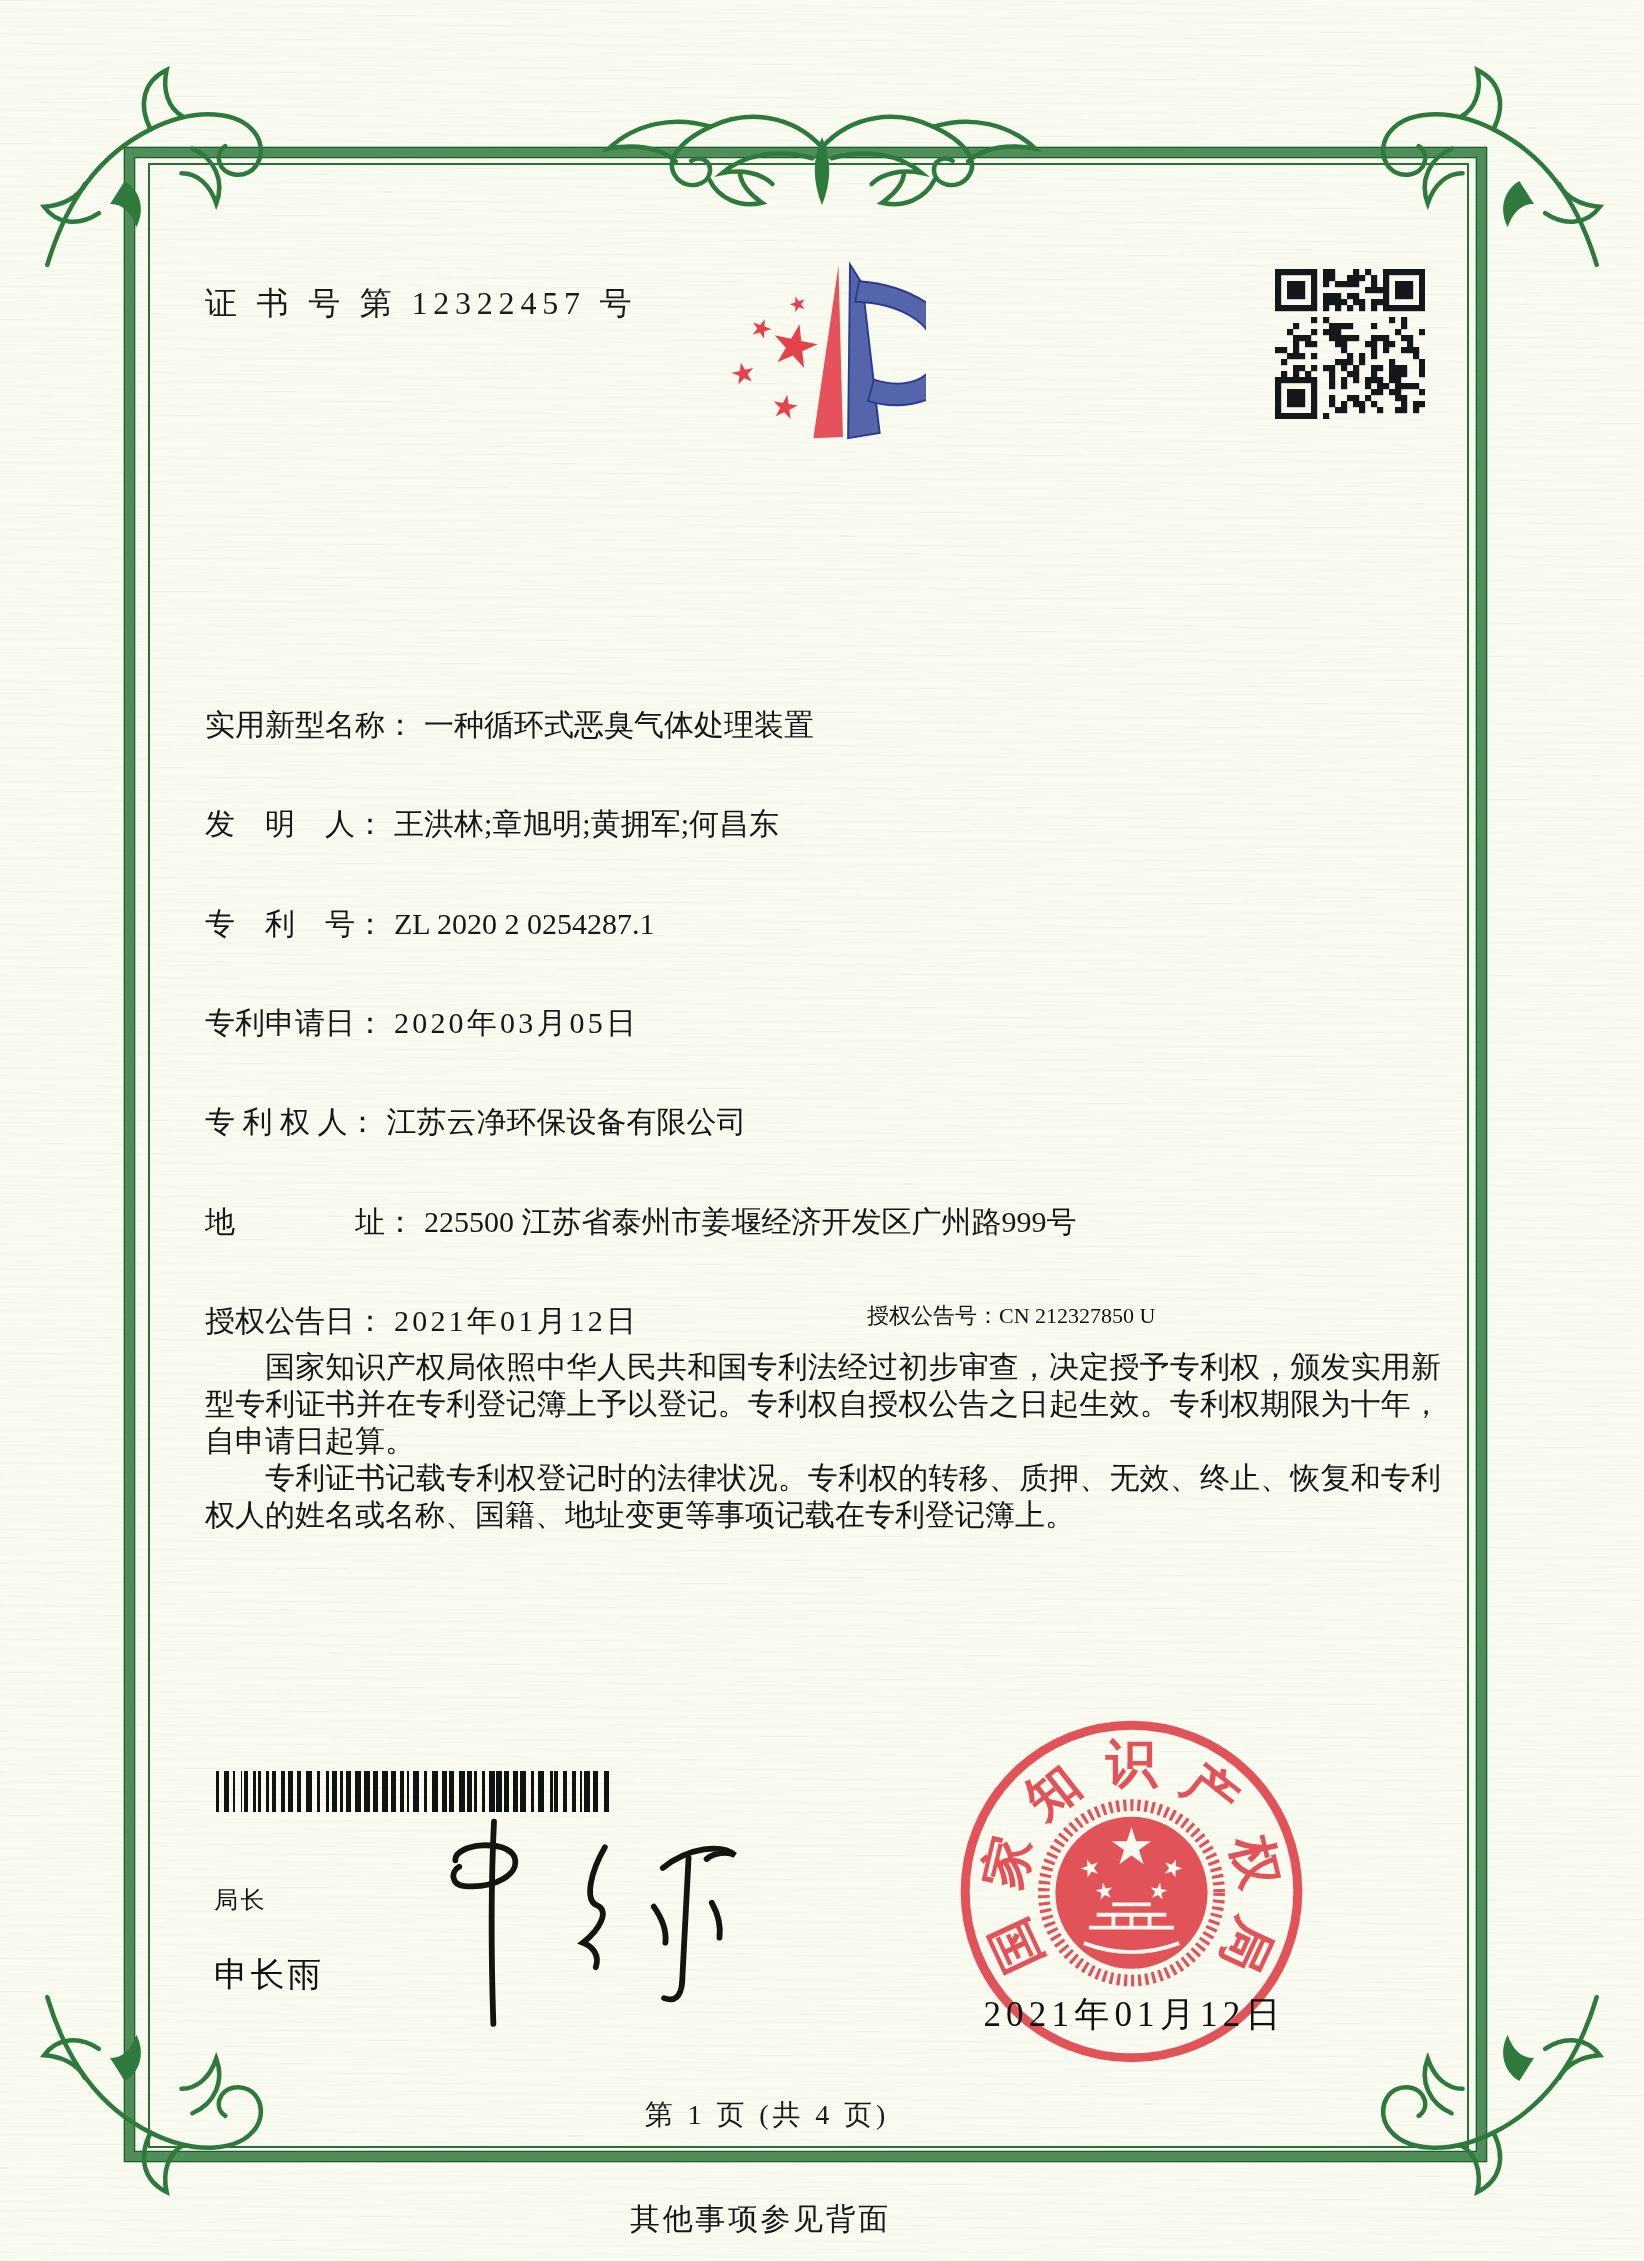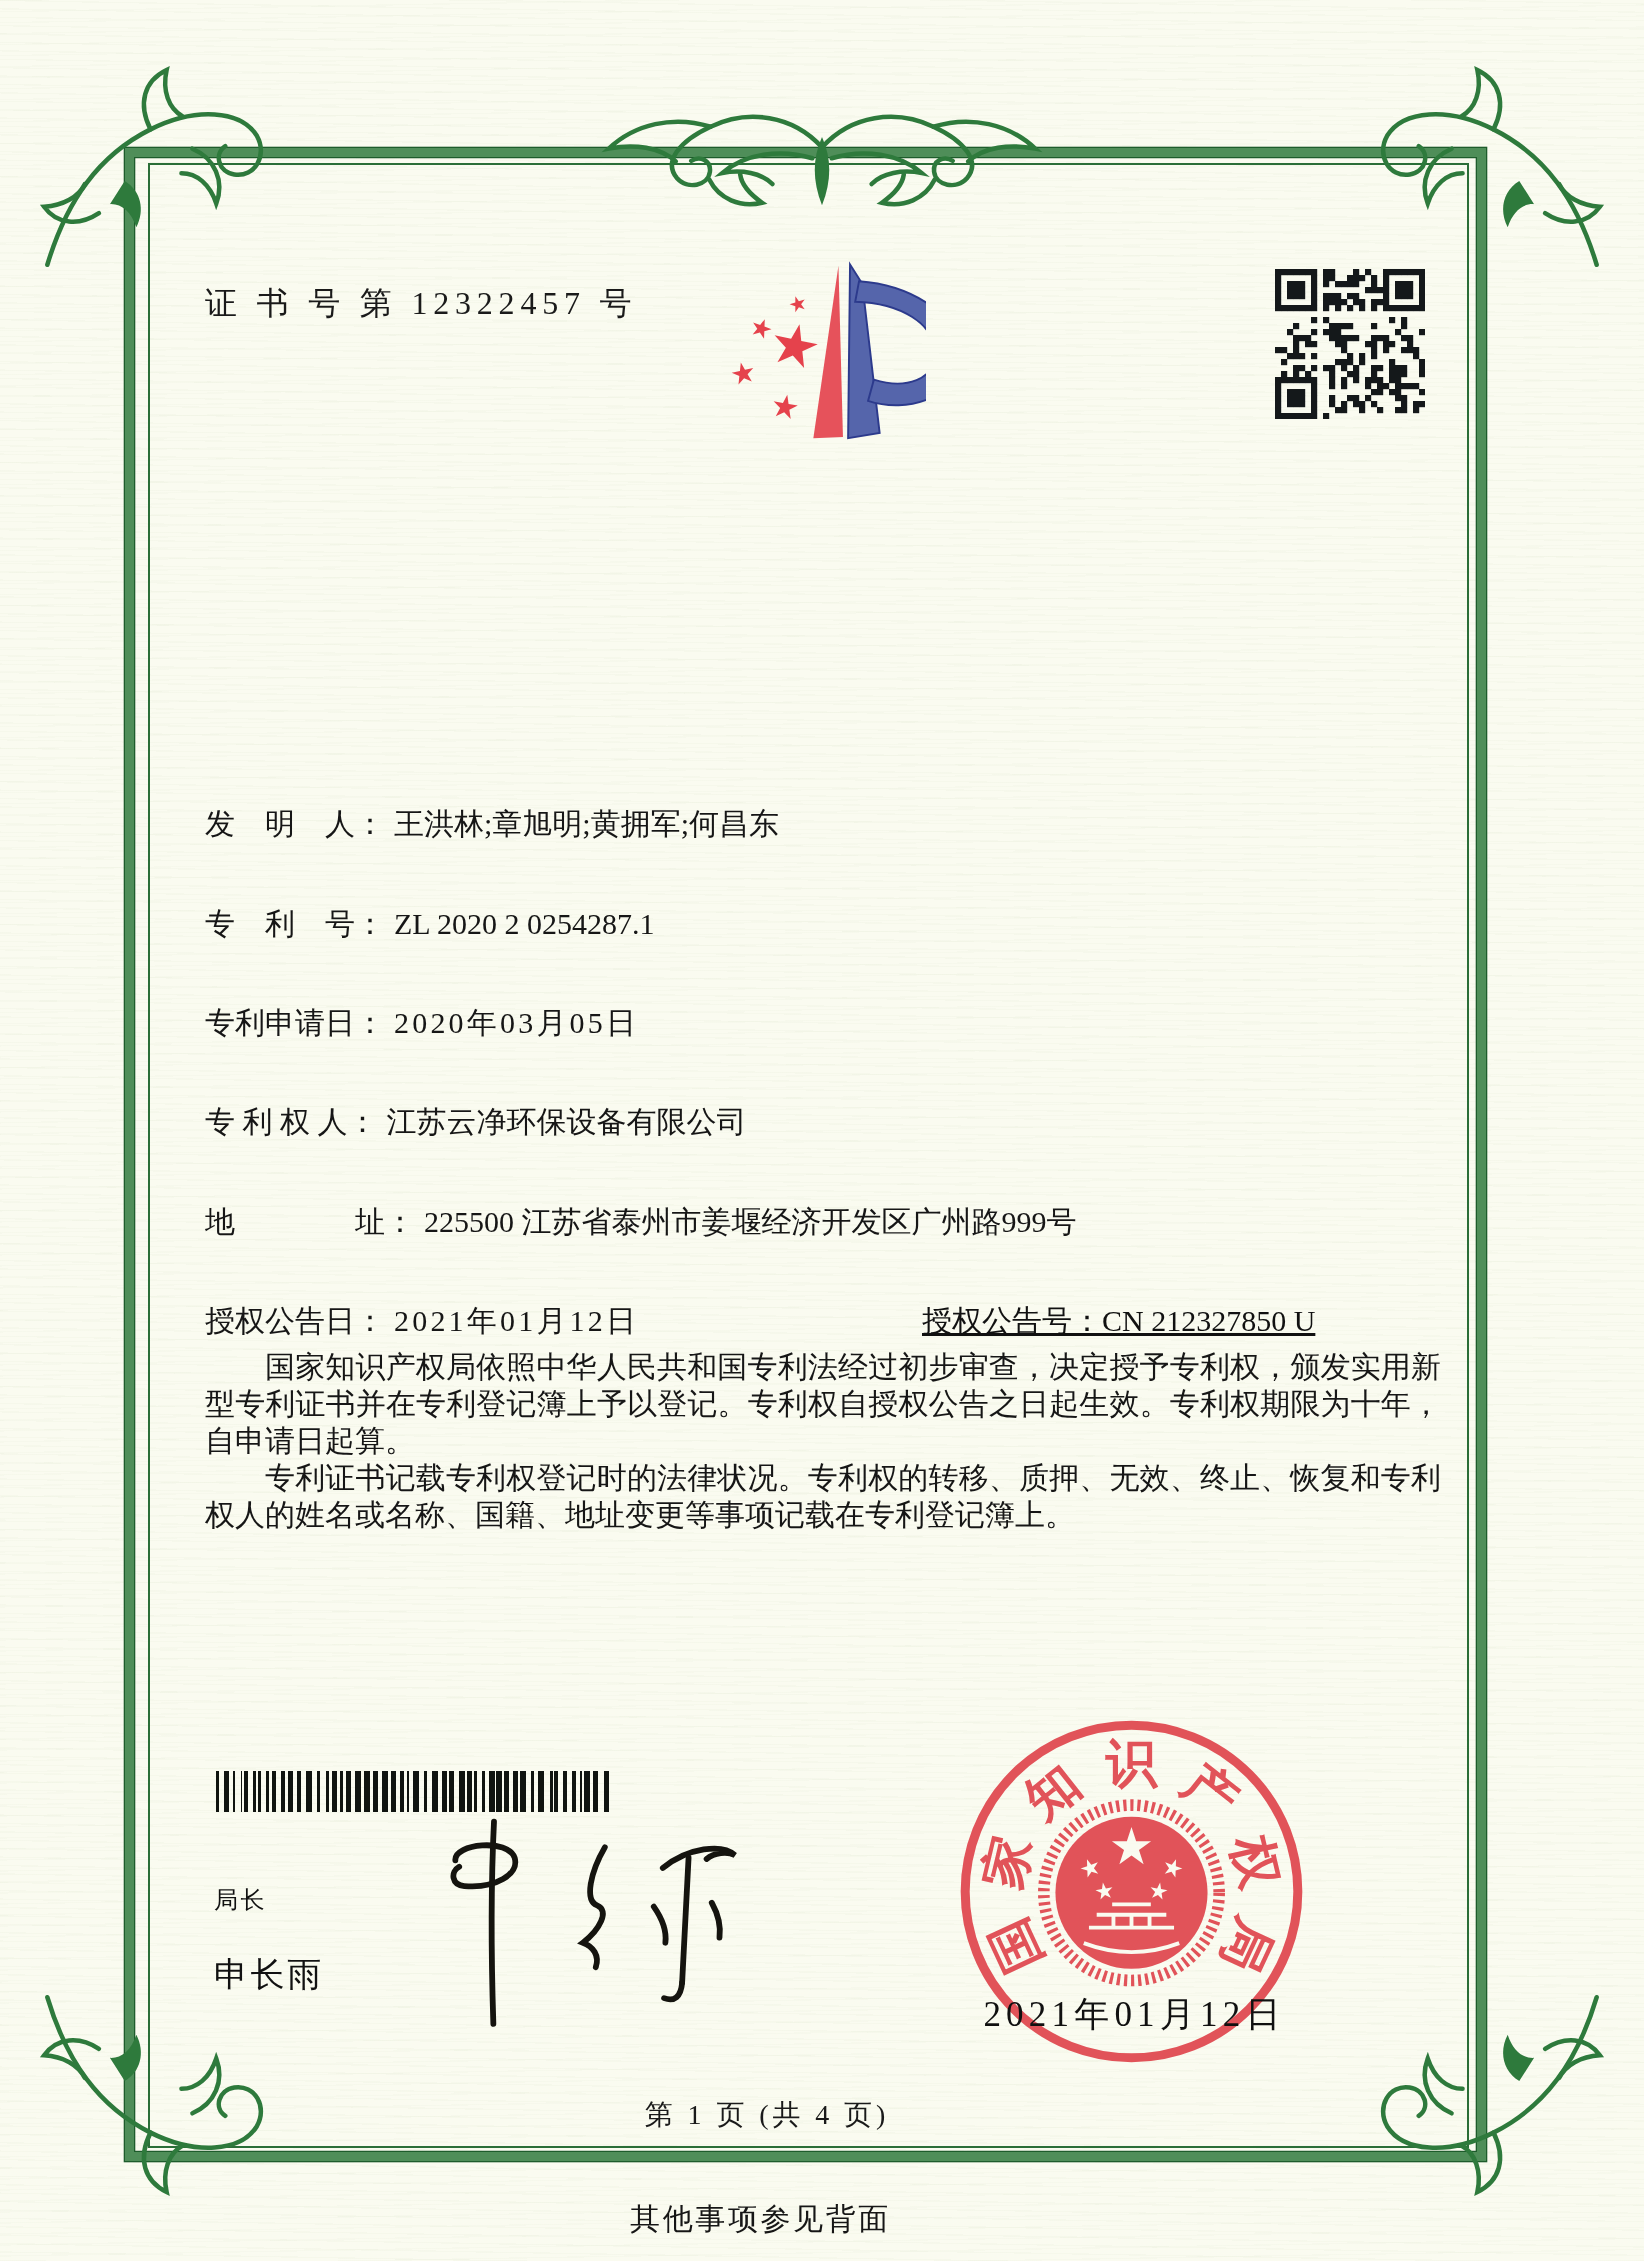--- a/index.html
+++ b/index.html
@@ -43,21 +43,21 @@
     letter-spacing:11.6px;padding-left:11.6px;box-sizing:border-box;color:#0d0d0d;
   }
   
   .field{
     position:absolute;left:205px;font-size:30px;color:#161616;
     white-space:nowrap;
   }
   .field .lbl{font-weight:normal;}
   .field .val{margin-left:9px;}
   .val.spaced{letter-spacing:3.2px;}
-  .grant-no{position:absolute;left:922px;font-size:30px;white-space:nowrap;text-decoration:underline;}
+  .grant-no{position:absolute;left:867px;font-size:22px;white-space:nowrap;}
   
   .body-text{
     position:absolute;left:205px;top:1348px;width:1236px;
     font-size:30px;line-height:37px;text-align:justify;color:#161616;
   }
   .body-text p{margin:0;text-indent:2em;}
   
   .barcode{position:absolute;left:216px;top:1771px;width:400px;height:41px;}
   .barcode div{position:absolute;top:0;height:100%;background:#101410;}
   .sig-title{position:absolute;left:214px;top:1884px;font-size:24px;letter-spacing:2.6px;}
@@ -434,20 +434,23 @@
           <rect x="27.84" y="222.72" width="9.58" height="9.58"></rect>
           <rect x="37.12" y="222.72" width="9.58" height="9.58"></rect>
           <rect x="46.40" y="222.72" width="9.58" height="9.58"></rect>
           <rect x="55.68" y="222.72" width="9.58" height="9.58"></rect>
           <rect x="74.24" y="222.72" width="9.58" height="9.58"></rect>
         </g>
       </svg>
   </div>
 
 
+  <div class="field" style="top:705px;">
+    <span class="lbl">实用新型名称：</span><span class="val">一种循环式恶臭气体处理装置</span>
+  </div>
   <div class="field" style="top:804px;">
     <span class="lbl">发　明　人：</span><span class="val">王洪林;章旭明;黄拥军;何昌东</span>
   </div>
   <div class="field" style="top:904px;">
     <span class="lbl">专　利　号：</span><span class="val">ZL 2020 2 0254287.1</span>
   </div>
   <div class="field" style="top:1003px;">
     <span class="lbl">专利申请日：</span><span class="val spaced">2020年03月05日</span>
   </div>
   <div class="field" style="top:1102px;">

